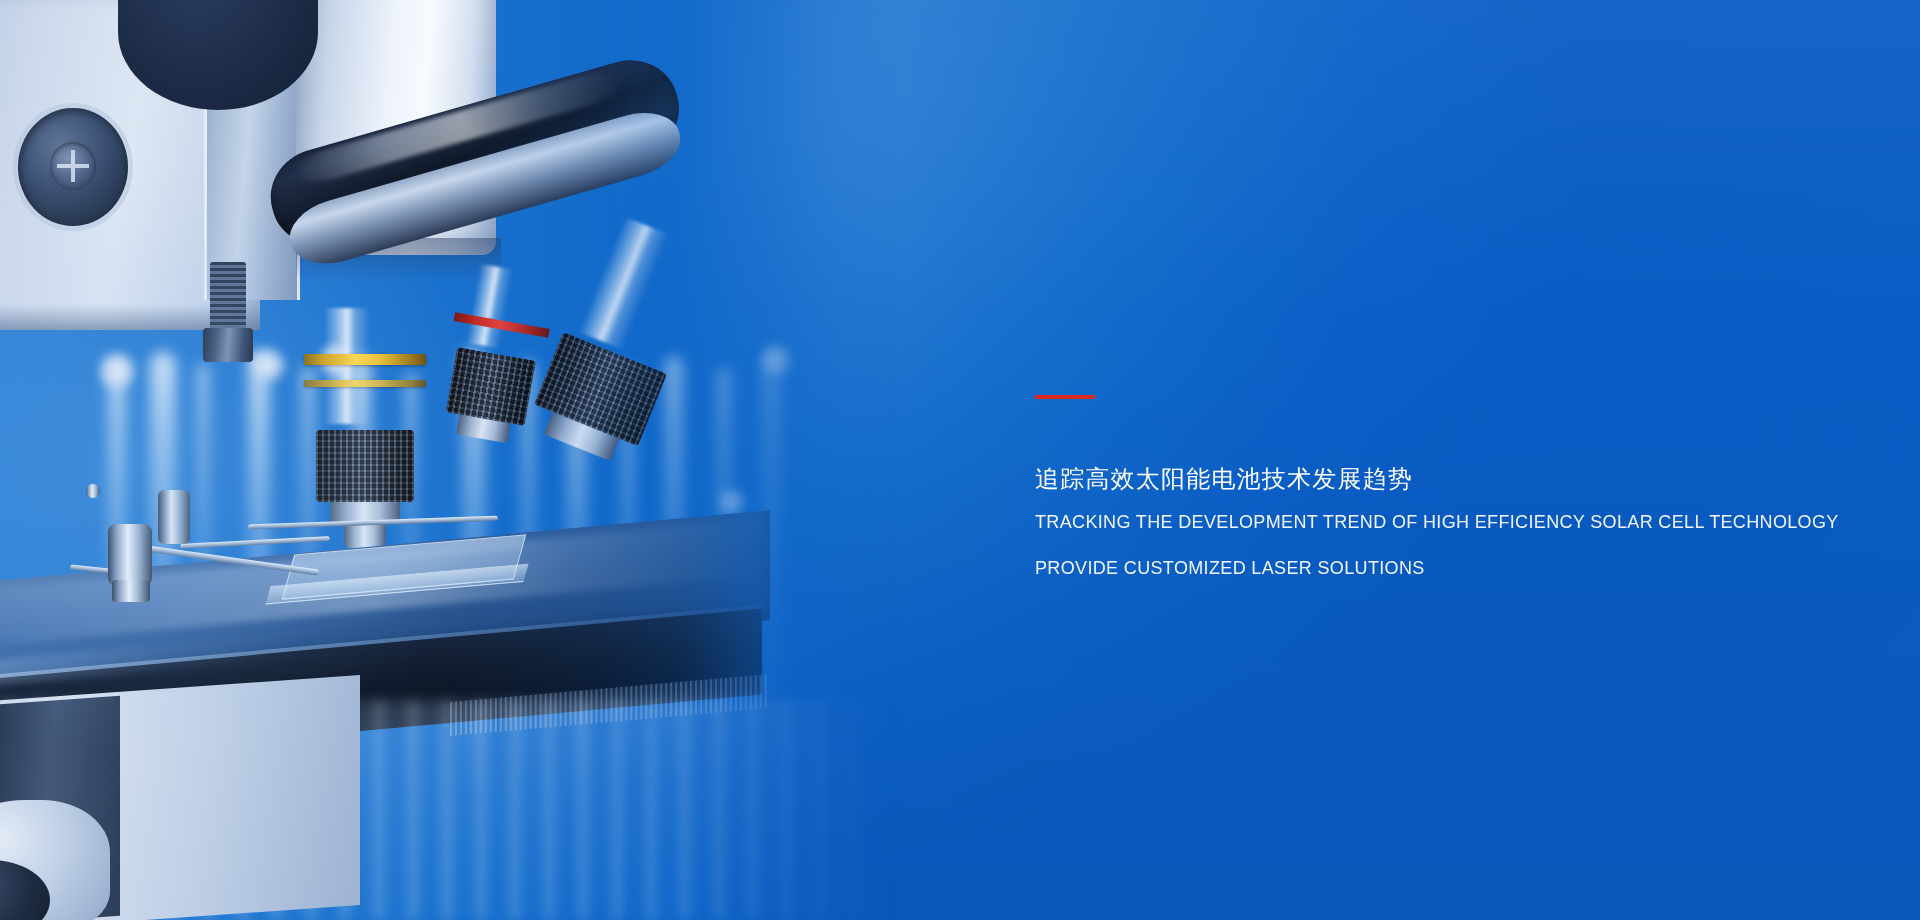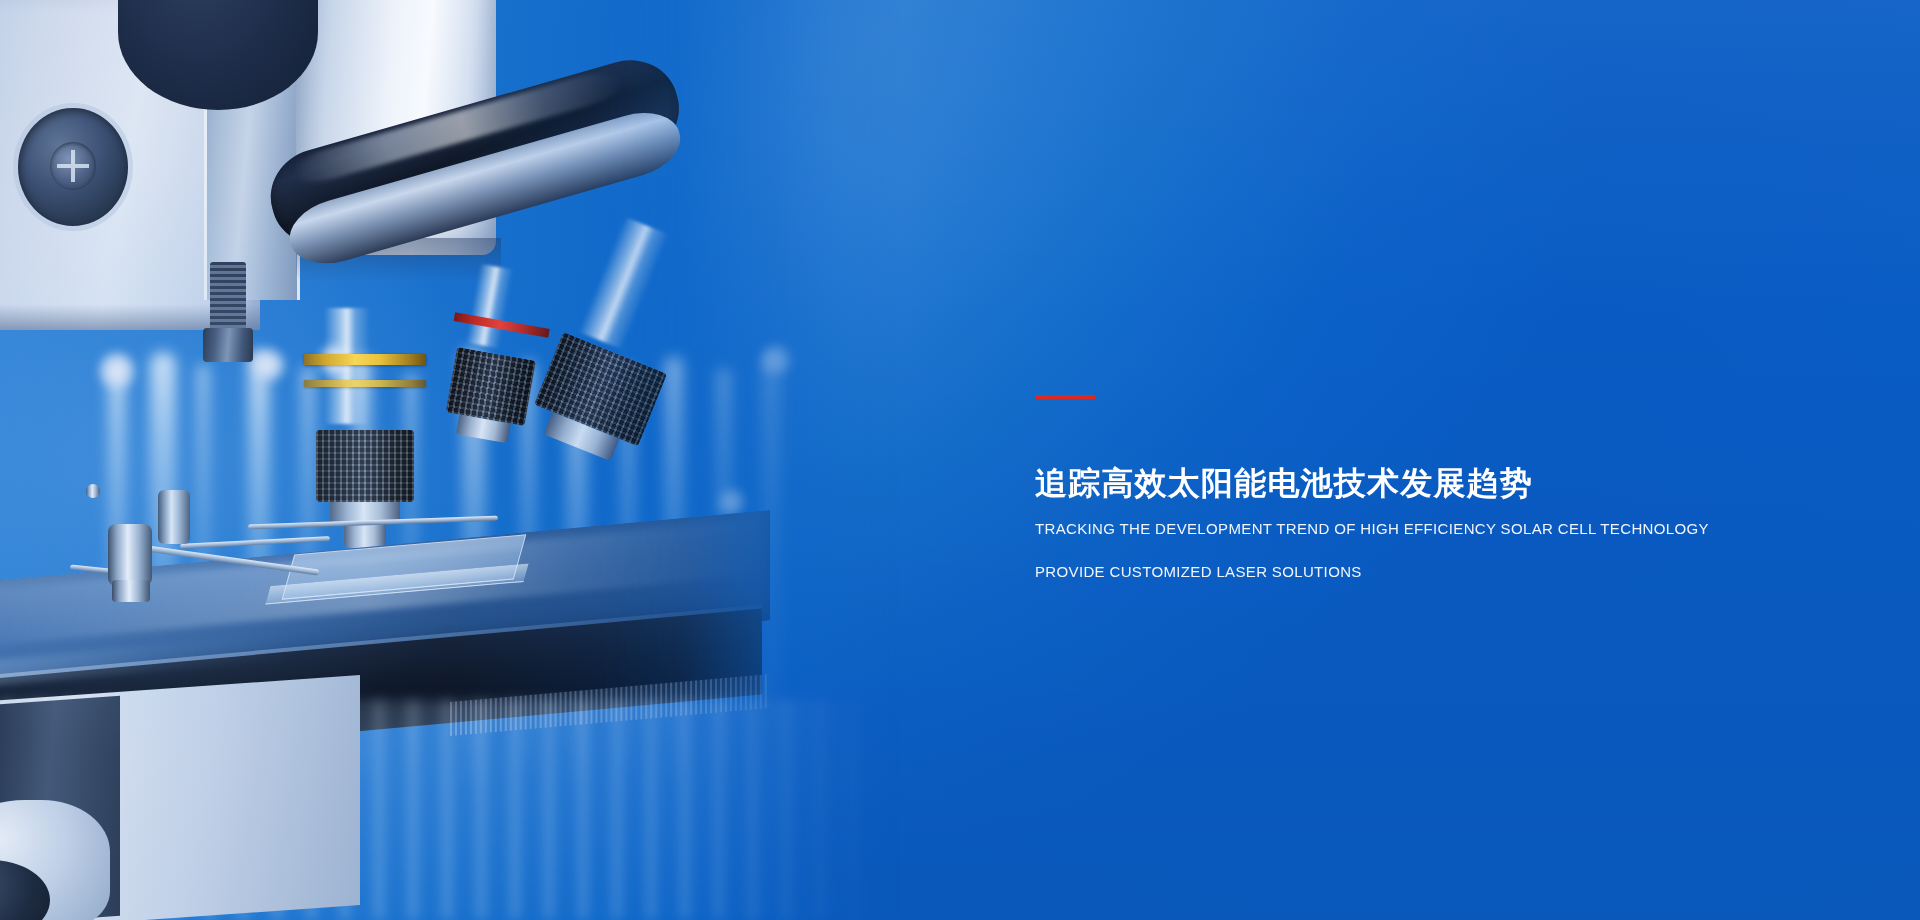--- a/index.html
+++ b/index.html
@@ -301,39 +301,39 @@
     left: 1035px;
     top: 395px;
     width: 820px;
   }
   .accent-rule {
     width: 60px; height: 4px;
     background: #dc2a20;
     margin: 0 0 68px 0;
   }
   .subhead-cn {
-    font-size: 32px;
+    font-size: 24px;
     line-height: 1;
-    font-weight: 700;
+    font-weight: 400;
     color: #ffffff;
     letter-spacing: 1.2px;
     margin: 0 0 22px 0;
     white-space: nowrap;
   }
   .headline-cn {
     font-size: 52px;
     line-height: 1;
     font-weight: 700;
     color: #ffffff;
     letter-spacing: 2px;
     margin: 0 0 38px 0;
     white-space: nowrap;
   }
   .eng-line {
-    font-size: 15px;
+    font-size: 18px;
     line-height: 1;
     font-weight: 400;
     color: #f2f6fb;
     letter-spacing: 0.35px;
     margin: 0 0 28px 0;
     white-space: nowrap;
   }
   .eng-line.last { margin-bottom: 6px; }
 </style>
 </head>

